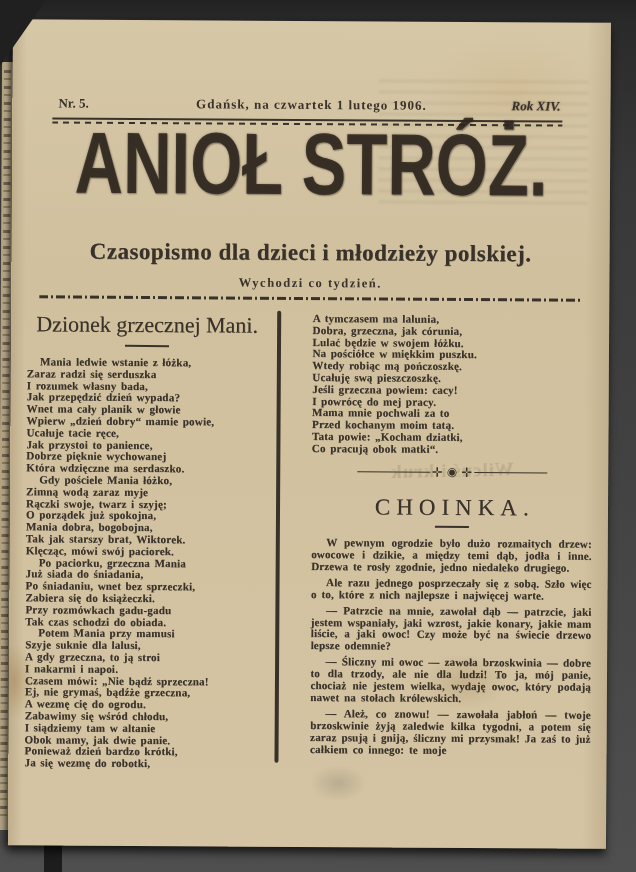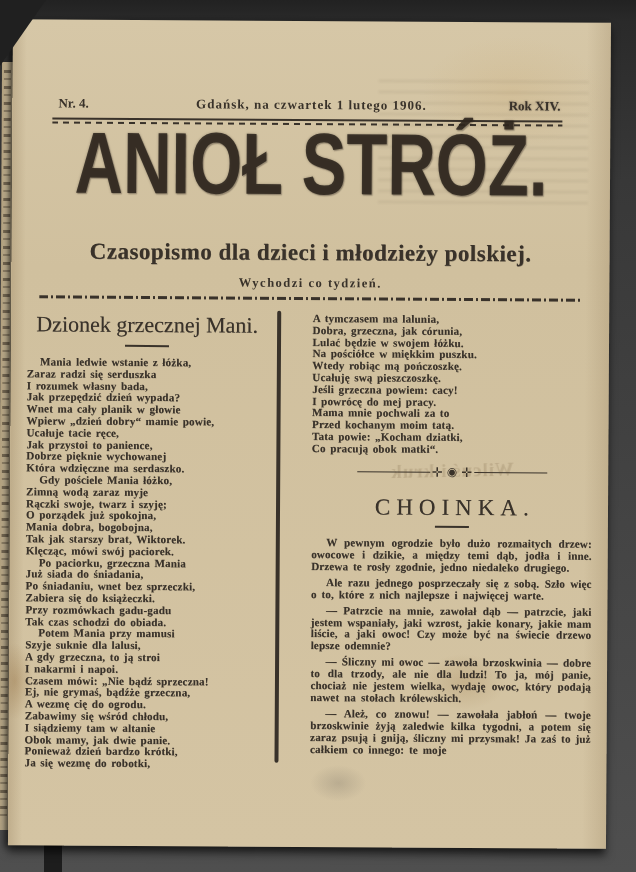--- a/index.html
+++ b/index.html
@@ -19,21 +19,21 @@
       radial-gradient(26px 55px at 6px 662px, rgba(140,100,50,.32), transparent 70%),
       linear-gradient(90deg, rgba(120,95,60,.22) 0, rgba(120,95,60,0) 14px),
       linear-gradient(90deg, rgba(120,95,60,0) 96%, rgba(120,95,60,.18) 100%),
       linear-gradient(180deg,#d6c7a7 0%,#d0c09e 30%,#d4c4a3 100%);
     box-shadow:-4px 2px 6px rgba(0,0,0,.45), 0 7px 9px rgba(0,0,0,.5);
     color:var(--ink);
   }
   .hdr{position:absolute;top:76px;left:0;right:0;font-size:13px;font-weight:bold;}
   .hdr-issue{position:absolute;left:46px;top:0;}
   .hdr-date{position:absolute;left:0;right:0;top:0;text-align:center;letter-spacing:1px;}
-  .hdr-vol{position:absolute;right:50px;top:0;text-shadow:0 0 2px rgba(57,50,42,.55);}
+  .hdr-vol{position:absolute;right:50px;top:0;text-shadow:0 0 2px rgba(57,50,42,.55);font-style:italic;}
   .header-rule{position:absolute;top:98px;left:40px;right:48px;border-top:2.5px solid var(--ink);}
   .header-rule::after{content:"";display:block;height:2px;margin-top:2px;
     background:repeating-linear-gradient(90deg,var(--ink) 0 6px,transparent 6px 11px);}
   .title{
     position:absolute;top:104px;left:0;width:100%;margin:0;text-align:center;
     font-family:"Liberation Sans", sans-serif;font-weight:bold;font-size:67px;line-height:1;
     transform:scaleY(1.3);transform-origin:50% 25%;
     color:rgba(45,38,30,.88);text-shadow:0 0 2px rgba(45,38,30,.4), 1px 1px 1px rgba(45,38,30,.3);
     letter-spacing:0;
   }
@@ -86,21 +86,21 @@
 <body>
 
 <div class="adjacent-sliver"></div>
 <div class="corner-wedge"></div>
 <div class="mount-tab"></div>
 
 <div class="page">
   <div class="smudge-lines"></div>
 
   <div class="hdr">
-    <span class="hdr-issue">Nr. 4.</span>
+    <span class="hdr-issue">Nr. 5.</span>
     <span class="hdr-date">Gdańsk, na czwartek 1 lutego 1906.</span>
     <span class="hdr-vol">Rok XIV.</span>
   </div>
   <div class="header-rule"></div>
 
   <h1 class="title">ANIOŁ STRÓŻ.</h1>
   <h2 class="subtitle">Czasopismo dla dzieci i młodzieży polskiej.</h2>
   <div class="frequency">Wychodzi co tydzień.</div>
   <div class="subtitle-rule"></div>
 

